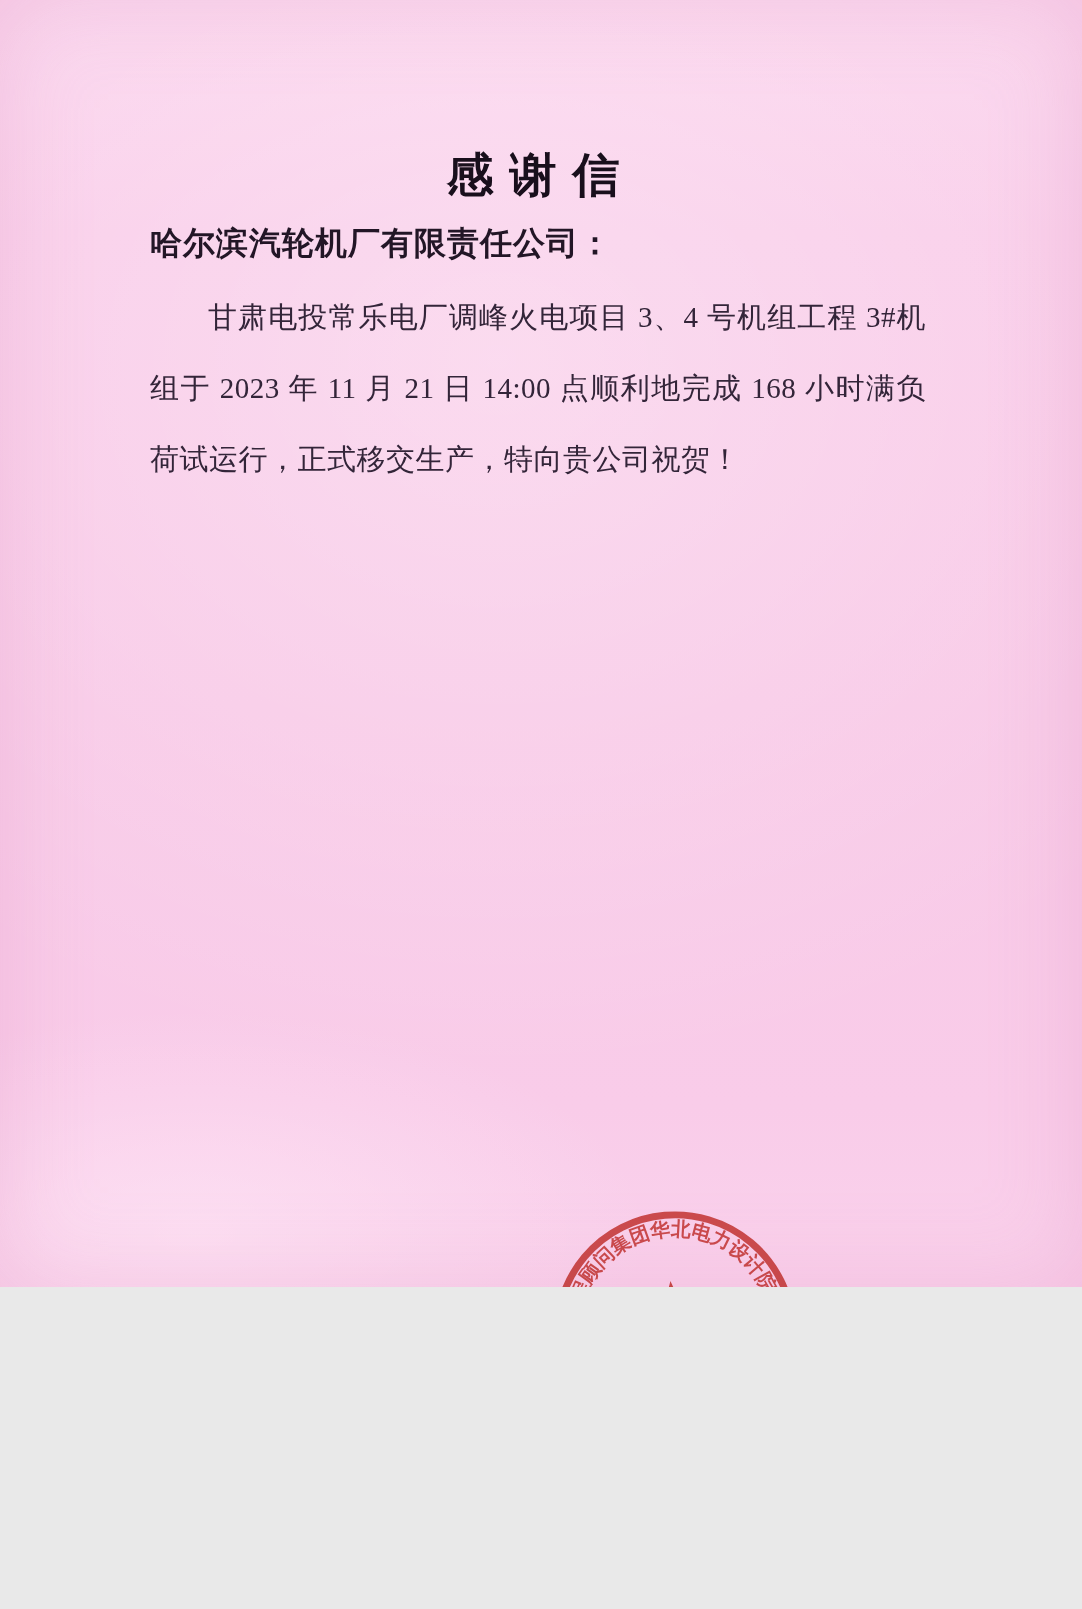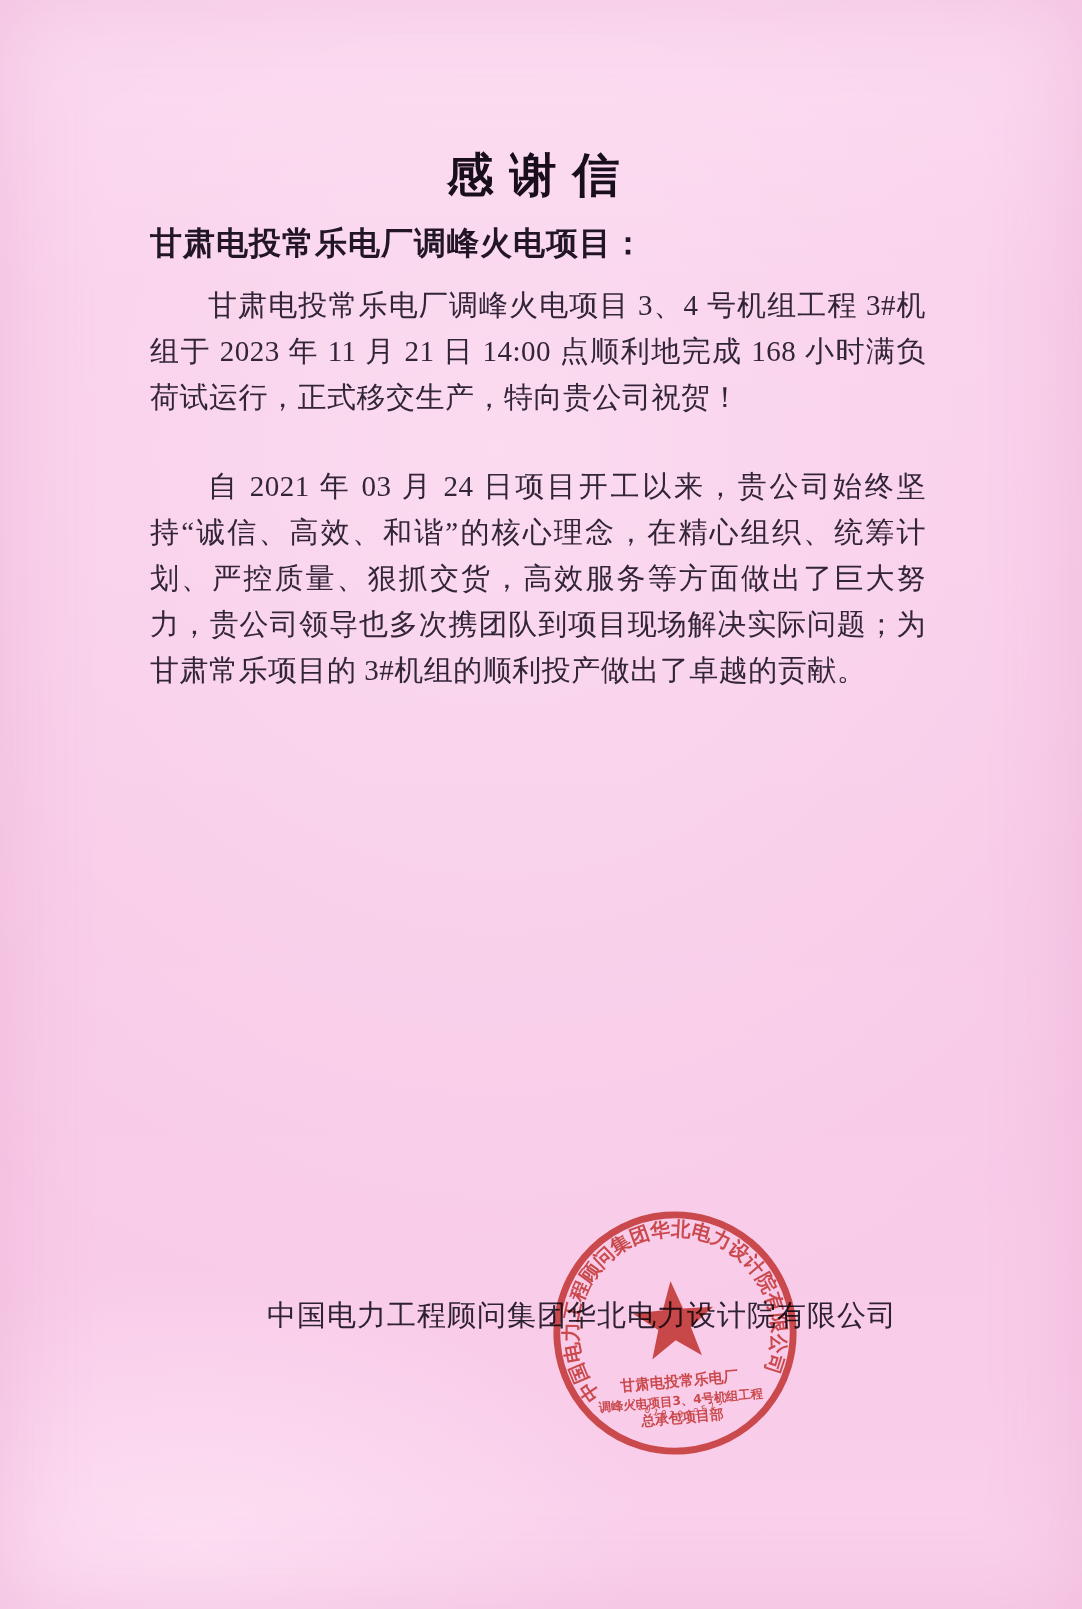--- a/index.html
+++ b/index.html
@@ -1,18 +1,18 @@
 <!DOCTYPE html>
 <html><head>
 <meta charset="utf-8">
 <style>
   html,body{margin:0;padding:0;background:#e9e9e9;}
   .page{
     position:relative;
-    width:1082px;height:1609px;
+    width:1082px;height:1287px;
     margin:0 auto;
     overflow:hidden;
     font-family:"Liberation Serif","DejaVu Serif",serif;
     background:
       radial-gradient(ellipse 130% 90% at 46% 28%, rgba(255,255,255,0.30), rgba(255,255,255,0) 62%),
       radial-gradient(ellipse 60% 25% at 18% 96%, rgba(255,235,248,0.55), rgba(255,235,248,0) 70%),
       linear-gradient(180deg,#fbd6ee 0%, #f9cce9 18%, #f8c9e7 55%, #f9cce9 86%, #fad2ec 100%);
     box-shadow: inset 0 0 90px rgba(226,138,190,0.30);
     color:#30243a;
   }
@@ -22,21 +22,21 @@
     font-size:47px;font-weight:bold;letter-spacing:16px;
     color:#190f1c;
   }
   .salutation{
     position:absolute;top:222px;left:150px;right:144px;
     font-size:32px;font-weight:bold;letter-spacing:1px;
     color:#221626;
   }
   .para{
     position:absolute;left:150px;right:156px;margin:0;
-    font-size:29px;line-height:46px;
+    font-size:29px;line-height:71px;
     text-align:justify;text-justify:inter-ideograph;
     text-indent:2em;letter-spacing:0.5px;
     color:#332539;
   }
   .p1{top:282px;}
   .p2{top:463px;}
   .p3{top:777px;}
   .p4{top:1098px;}
   .sig{
     position:absolute;right:0;margin:0;
@@ -64,24 +64,23 @@
   .seal .c3{font-size:14px;font-weight:bold;text-anchor:middle;font-family:"DejaVu Sans",sans-serif;}
   .seal .num-text{font-size:9.5px;letter-spacing:3px;font-family:"DejaVu Sans Mono","DejaVu Sans",monospace;}
 </style>
 </head>
 <body>
 
 <div class="page">
 
   <h1 class="title">感谢信</h1>
 
-  <div class="salutation">甘肃电投常乐电厂调峰火电项目：</div>
+  <div class="salutation">哈尔滨汽轮机厂有限责任公司：</div>
 
   <p class="para p1">甘肃电投常乐电厂调峰火电项目 3、4 号机组工程 3#机组于 2023 年 11 月 21 日 14:00 点顺利地完成 168 小时满负荷试运行，正式移交生产，特向贵公司祝贺！</p>
-  <p class="para p2">自 2021 年 03 月 24 日项目开工以来，贵公司始终坚持“诚信、高效、和谐”的核心理念，在精心组织、统筹计划、严控质量、狠抓交货，高效服务等方面做出了巨大努力，贵公司领导也多次携团队到项目现场解决实际问题；为甘肃常乐项目的 3#机组的顺利投产做出了卓越的贡献。</p>
 
   <div class="sig sig1">中国电力工程顾问集团华北电力设计院有限公司</div>
 
   <div class="seal">
     <svg viewBox="0 0 260 260" aria-hidden="true">
       <circle class="ring" cx="130" cy="130" r="120"></circle>
 
       <path id="sealTopArc" d="M 48.9 186.8 A 99 99 0 1 1 211.1 186.8" fill="none"></path>
       <text class="ring-text">
         <textPath href="#sealTopArc">中国电力工程顾问集团华北电力设计院有限公司</textPath>

